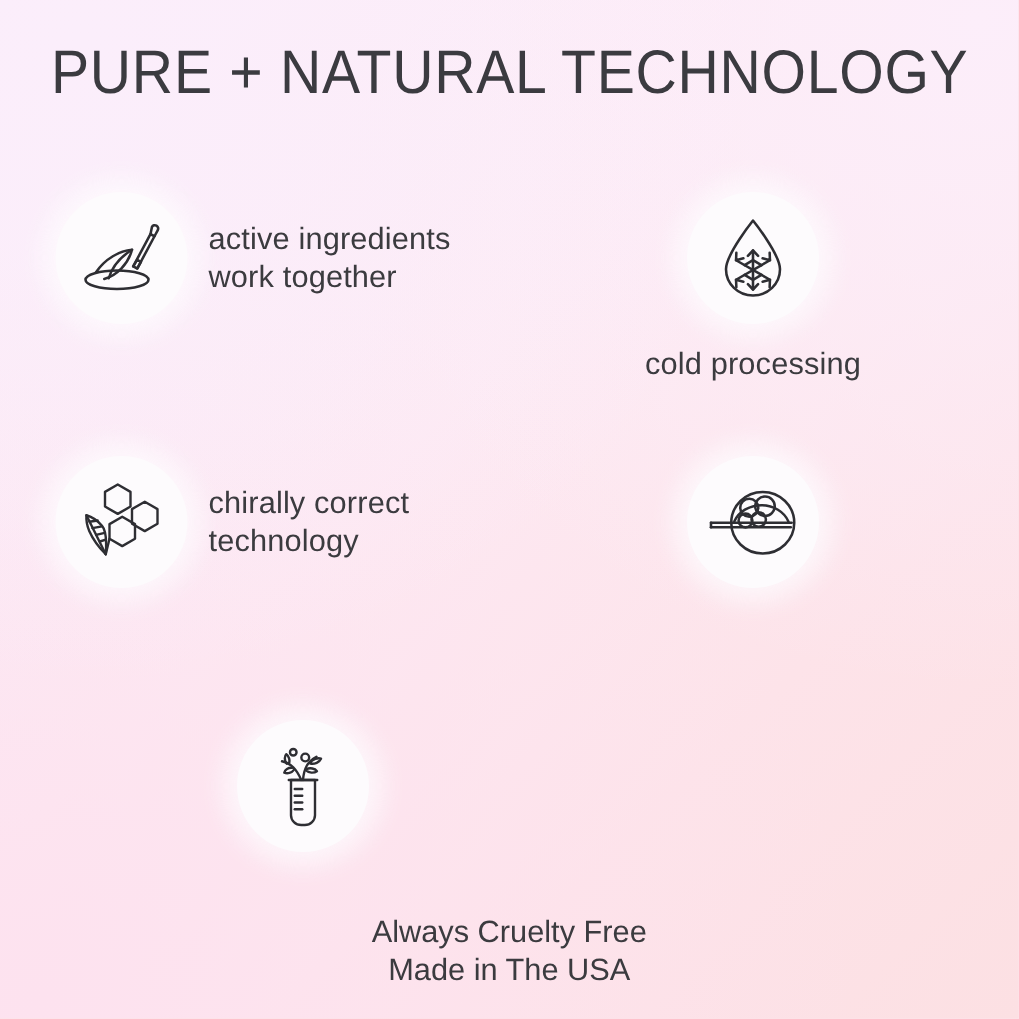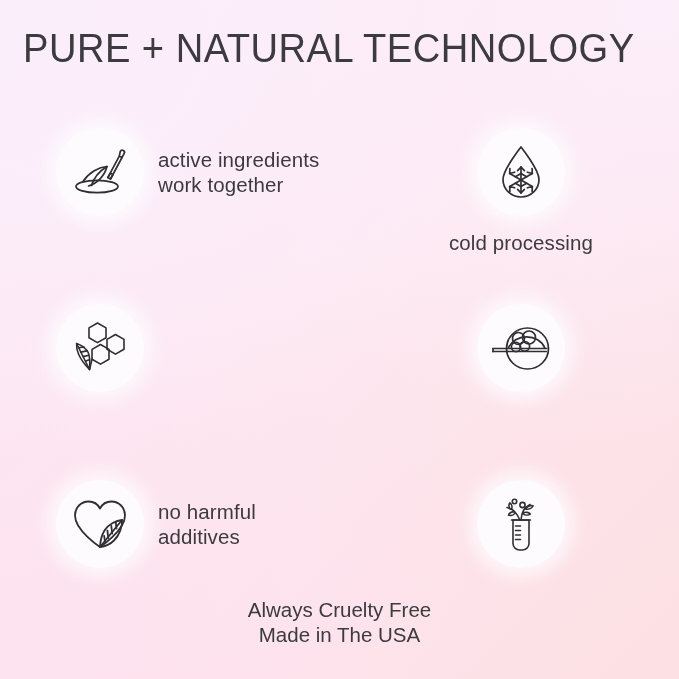--- a/index.html
+++ b/index.html
@@ -25,38 +25,39 @@
       linear-gradient(135deg, #fbeefb 0%, #fdeaf3 42%, #fde3e9 72%, #fce0e3 100%);
     overflow: hidden;
   }
 
   
   .title-wrap {
     position: absolute;
     left: 0;
     top: 24px;
     width: 679px;
+    text-align: center;
   }
   .title {
     display: inline-block;
     font-family: "Liberation Sans Narrow", "Liberation Sans", sans-serif;
     font-size: 41px;
     line-height: 48px;
     letter-spacing: 0.5px;
     color: #3b3b40;
     font-weight: 400;
     transform: scaleX(0.93);
     transform-origin: center;
     white-space: nowrap;
   }
 
   
   .grid {
     position: absolute;
-    left: 56px;
+    left: 37px;
     top: 128px;
     width: 600px;
     display: grid;
     grid-template-columns: 330px 270px;
     grid-template-rows: 176px 176px 130px;
     align-items: start;
   }
   .feature {
     display: flex;
     align-items: center;
@@ -88,21 +89,21 @@
     line-height: 25px;
     letter-spacing: 0.1px;
     white-space: pre-line;
     font-weight: 400;
   }
 
   
   .footer {
     position: absolute;
     left: 0;
-    bottom: 32px;
+    bottom: 20px;
     width: 679px;
     text-align: center;
     color: #3b3b3f;
     font-size: 20.5px;
     line-height: 25px;
     white-space: pre-line;
   }
 </style>
 </head>
 <body>
@@ -161,53 +162,40 @@
           <polygon points="31.5,27.5 40,32.4 40,42.2 31.5,47.1 23,42.2 23,32.4"></polygon>
           <path d="M23 42.2 L20.5 52.5"></path>
           <path d="M20.5 52.5 C20.5 52.5 13 45 9.5 37 C8 33.4 7.4 29.6 7.6 26.5 C11 27.5 15 30 18 33.5 C22 38.1 20.5 52.5 20.5 52.5 Z"></path>
           <path d="M7.6 26.5 L20.5 52.5"></path>
           <path d="M9.6 30.8 L15.1 30"></path>
           <path d="M11.6 35.1 L18 33.9"></path>
           <path d="M14.1 39.6 L19.8 38.2"></path>
           <path d="M16.6 44 L20.5 42.7"></path>
         </svg>
       </div>
+      <div class="feature-label">chirally correct
+technology</div>
     </div>
 
     <div class="feature col-right">
       <div class="icon-circle">
         <svg width="64" height="56" viewBox="0 0 64 56" fill="none" stroke="#2e2e33" stroke-width="1.7" stroke-linecap="round" stroke-linejoin="round">
           <path d="M17.5 28.5 C17.5 17.2 26.9 8 38.5 8 C50.1 8 59.5 17.2 59.5 28.5 C59.5 39.8 50.1 49 38.5 49 C26.9 49 17.5 39.8 17.5 28.5 Z"></path>
           <path d="M19.6 27.5 C22.5 21.2 29.5 16.8 37.6 16.8 C45.8 16.8 52.8 21.3 55.6 27.6"></path>
           <circle cx="29.5" cy="18.5" r="6"></circle>
           <circle cx="40" cy="17.5" r="6.5"></circle>
           <circle cx="27" cy="27" r="4.6"></circle>
           <circle cx="35.8" cy="26.3" r="4.8"></circle>
           <path d="M4 28.5 L57.8 28.5"></path>
           <path d="M4 31.5 L57.2 31.5"></path>
           <path d="M4 28.5 L4 31.5"></path>
         </svg>
       </div>
     </div>
 
-    <div class="feature">
-      <div class="icon-circle">
-        <svg width="62" height="58" viewBox="0 0 62 58" fill="none" stroke="#2e2e33" stroke-width="1.8" stroke-linecap="round" stroke-linejoin="round">
-          <path d="M31 52 C31 52 6 35.5 6 20.5 C6 12.5 12.1 6.5 19.6 6.5 C24.7 6.5 28.8 9.3 31 13.5 C33.2 9.3 37.3 6.5 42.4 6.5 C49.9 6.5 56 12.5 56 20.5 C56 35.5 31 52 31 52 Z"></path>
-          <path d="M31 52 C31 52 31.5 42 35.5 35.5 C39.5 29 47.5 25.5 53 25 C53.5 31.5 50.5 40 45 45.5 C39.5 51 31 52 31 52 Z"></path>
-          <path d="M53 25 L31 52"></path>
-          <path d="M46.8 27.5 L47.5 33.5"></path>
-          <path d="M42.3 31 L43.2 38.5"></path>
-          <path d="M38.4 35.7 L39.3 43"></path>
-          <path d="M35.2 41 L35.9 46.7"></path>
-        </svg>
-      </div>
-      <div class="feature-label">no harmful
-additives</div>
-    </div>
 
     <div class="feature col-right">
       <div class="icon-circle">
         <svg width="58" height="62" viewBox="0 0 58 62" fill="none" stroke="#2e2e33" stroke-width="1.6" stroke-linecap="round" stroke-linejoin="round">
           <path d="M21 27 L21 50.5 C21 54.1 24 57 27.8 57 L30.2 57 C34 57 37 54.1 37 50.5 L37 27 Z"></path>
           <path d="M19.5 27 L38.5 27"></path>
           <path d="M23.5 33 L28.5 33"></path>
           <path d="M23.5 37.5 L28.5 37.5"></path>
           <path d="M23.5 42 L28.5 42"></path>
           <path d="M23.5 46.5 L28.5 46.5"></path>

